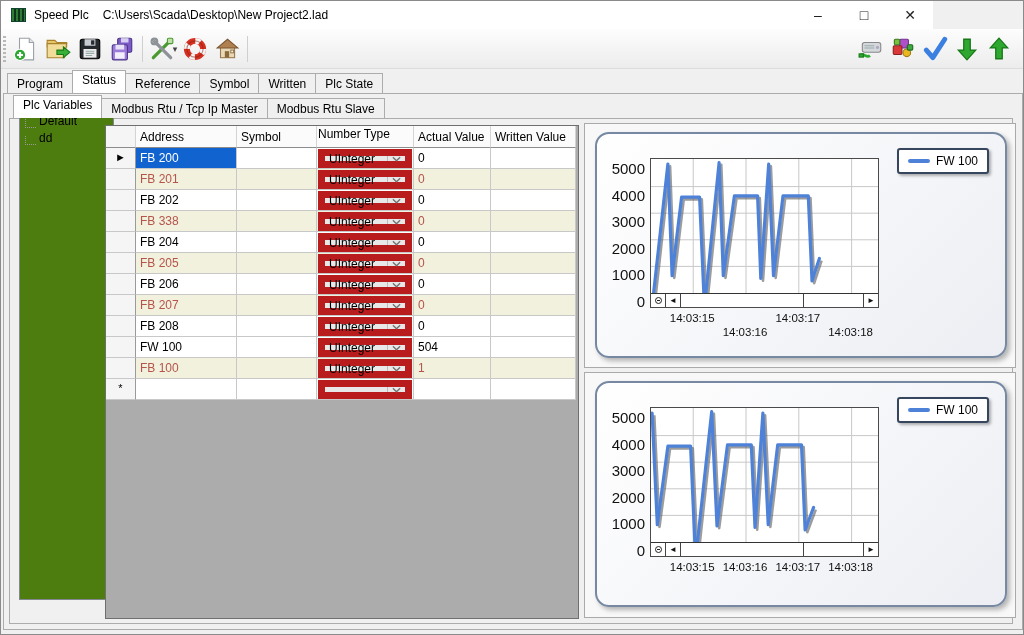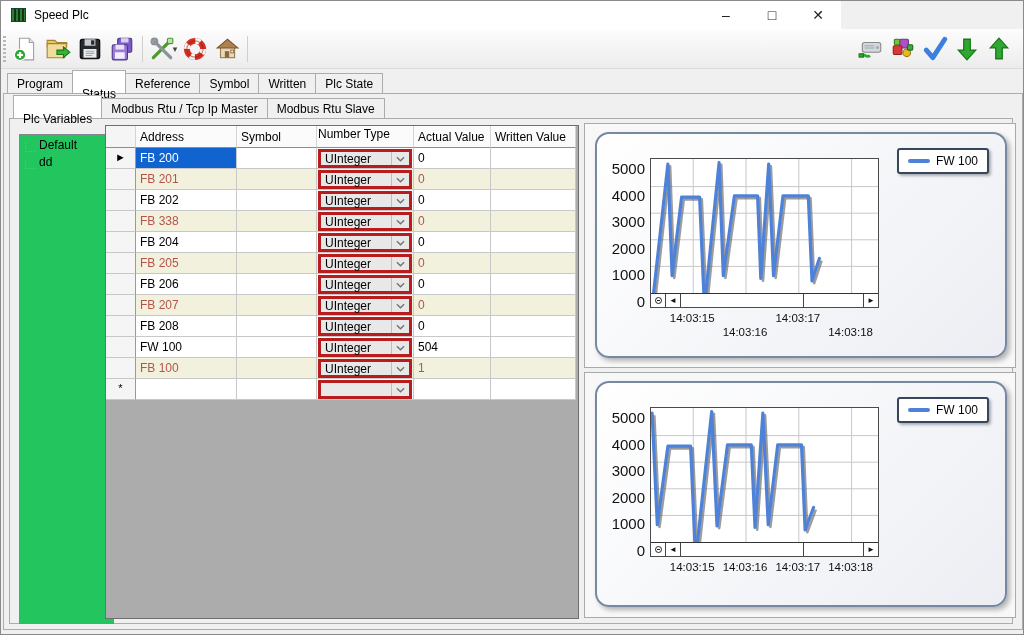--- a/index.html
+++ b/index.html
@@ -3,62 +3,62 @@
 <meta charset="utf-8">
 <style>
   * { box-sizing: border-box; margin: 0; padding: 0; }
   html,body { width:1024px; height:635px; overflow:hidden; }
   body {
     font-family: "Liberation Sans", "DejaVu Sans", sans-serif;
     font-size: 12px; color:#000; background:#f0f0f0; position:relative;
     border:1px solid #8a8a8a;
   }
   
-  #titlebar { position:absolute; left:0; top:0; width:840px; height:28px; background:#ffffff; display:flex; align-items:center; }
+  #titlebar { position:absolute; left:0; top:0; width:932px; height:28px; background:#ffffff; display:flex; align-items:center; }
   #app-icon { width:15px; height:14px; margin:0 8px 0 10px;
     background:repeating-linear-gradient(90deg,#2e7d32 0 2px,#10341a 2px 4px); border:1px solid #143; }
   #title-app { font-weight:400; margin-right:14px; }
   #win-controls { margin-left:auto; display:flex; }
   .win-btn { width:46px; height:28px; display:flex; align-items:center; justify-content:center; font-size:14px; color:#222; cursor:default; }
   
   #toolbar { position:absolute; left:0; top:28px; width:1024px; height:40px;
     background:linear-gradient(#fdfdfd,#ececec); border-bottom:1px solid #dcdcdc; display:flex; align-items:center; }
   #grip { width:6px; height:26px; margin:0 4px 0 2px;
     background:repeating-linear-gradient(180deg,#b8b8b8 0 2px,transparent 2px 4px); width:3px; }
   .tb-btn { width:32px; height:32px; display:flex; align-items:center; justify-content:center; position:relative; }
   .tb-btn svg { width:26px; height:26px; }
   .tb-sep { width:1px; height:26px; background:#cfcfcf; margin:0 4px; }
   .dd-arrow { font-size:9px; color:#444; margin-left:-2px; }
   #toolbar-right { margin-left:auto; display:flex; margin-right:10px; }
   
   #main-tabs { position:absolute; left:6px; top:72px; height:21px; display:flex; z-index:3; }
   .tab { padding:3px 9px 2px 9px; border:1px solid #acacac; border-bottom:none; background:#f0f0f0;
     margin-right:-1px; height:20px; white-space:nowrap; }
-  .tab.active { background:#ffffff; height:23px; margin-top:-3px; padding-top:16px; z-index:4; position:relative; }
+  .tab.active { background:#ffffff; height:23px; margin-top:-3px; padding-top:2px; z-index:4; position:relative; }
   #tab-page { position:absolute; left:2px; top:92px; width:1020px; height:537px; border:1px solid #acacac; background:#f0f0f0; }
   
   #sub-tabs { position:absolute; left:12px; top:97px; height:20px; display:flex; z-index:3;align-items:center; }
   #sub-page { position:absolute; left:8px; top:117px; width:1004px; height:506px; border:1px solid #acacac; background:#f0f0f0; }
   
-  #tree-panel { position:absolute; left:18px; top:133px; width:95px; height:490px; background:#22c55e;
+  #tree-panel { position:absolute; left:18px; top:109px; width:95px; height:490px; background:#4d7c0f;
     border:1px solid #828790; }
   .tree-item { display:flex; align-items:flex-end; padding:1px 0 0 5px; height:17px; }
   .tree-pre { width:11px; height:9px; border-left:1px dotted #9a9a9a; border-bottom:1px dotted #9a9a9a; margin-right:3px; }
   
   #grid { position:absolute; left:104px; top:124px; width:474px; height:494px; background:#acacac; border:1px solid #6f6f6f; overflow:hidden; }
   .g-row, #grid-header { display:flex; width:470px; }
   .g-cell { border-right:1px solid #c8c8c8; border-bottom:1px solid #c8c8c8; background:#fff; height:21px;
     padding:3px 4px 0 4px; overflow:hidden; white-space:nowrap; }
   #grid-header .g-cell { background:#fbfbfb; border-right:1px solid #d4d4d4; border-bottom:1px solid #8c8c8c; height:22px; padding-top:4px; }
   .c0 { width:30px; } .c1 { width:101px; } .c2 { width:80px; } .c3 { width:97px; padding:1px !important; }
   .c4 { width:77px; } .c5 { width:84px; flex:1; }
   .rowhdr { background:#f5f5f5 !important; border-right:1px solid #9a9a9a; text-align:center; padding-left:0 !important; padding-right:0 !important; }
   .g-row.odd .g-cell { background:#f1f1de; color:#b5544a; }
   .g-cell.sel { background:#1164d0 !important; color:#ffffff !important; }
-  .combo { display:flex; height:19px; border:3px solid #b91c1c; background:#e8e8e8; align-items:center; }
+  .combo { display:flex; height:19px; border:7px solid #b91c1c; background:#e8e8e8; align-items:center; }
   .combo-text { flex:1; padding-left:4px; color:#000; }
   .g-row.odd .combo-text { color:#000; }
   .combo-arrow { width:18px; height:100%; border-left:1px solid #bdbdbd; display:flex; align-items:center; justify-content:center; }
   .combo-arrow svg { width:9px; height:6px; }
   .marker { font-size:11px; }
   
   .chart-container { position:absolute; left:583px; width:432px; background:#f8f8f8; border:1px solid #a8aaac; }
   #chart1 { top:122px; height:245px; }
   #chart2 { top:371px; height:246px; }
   .chart-group { position:absolute; left:10px; top:8px; width:412px; height:226px;
@@ -82,20 +82,21 @@
   .sb-circle { width:7px; height:7px; border:1px solid #222; border-radius:50%; position:relative; }
   .sb-circle::after { content:""; position:absolute; left:1px; right:1px; top:2px; height:1px; background:#222; }
   .arr { color:#111; font-size:8px; line-height:1; }
 </style>
 </head>
 <body>
 
 <div id="titlebar">
   <div id="app-icon"></div>
   <span id="title-app">Speed Plc</span>
+  <span>C:\Users\Scada\Desktop\New Project2.lad</span>
   <div id="win-controls">
     <div class="win-btn">–</div>
     <div class="win-btn">□</div>
     <div class="win-btn">✕</div>
   </div>
 </div>
 
 <div id="toolbar">
   <div id="grip"></div>
   <div class="tb-btn">

